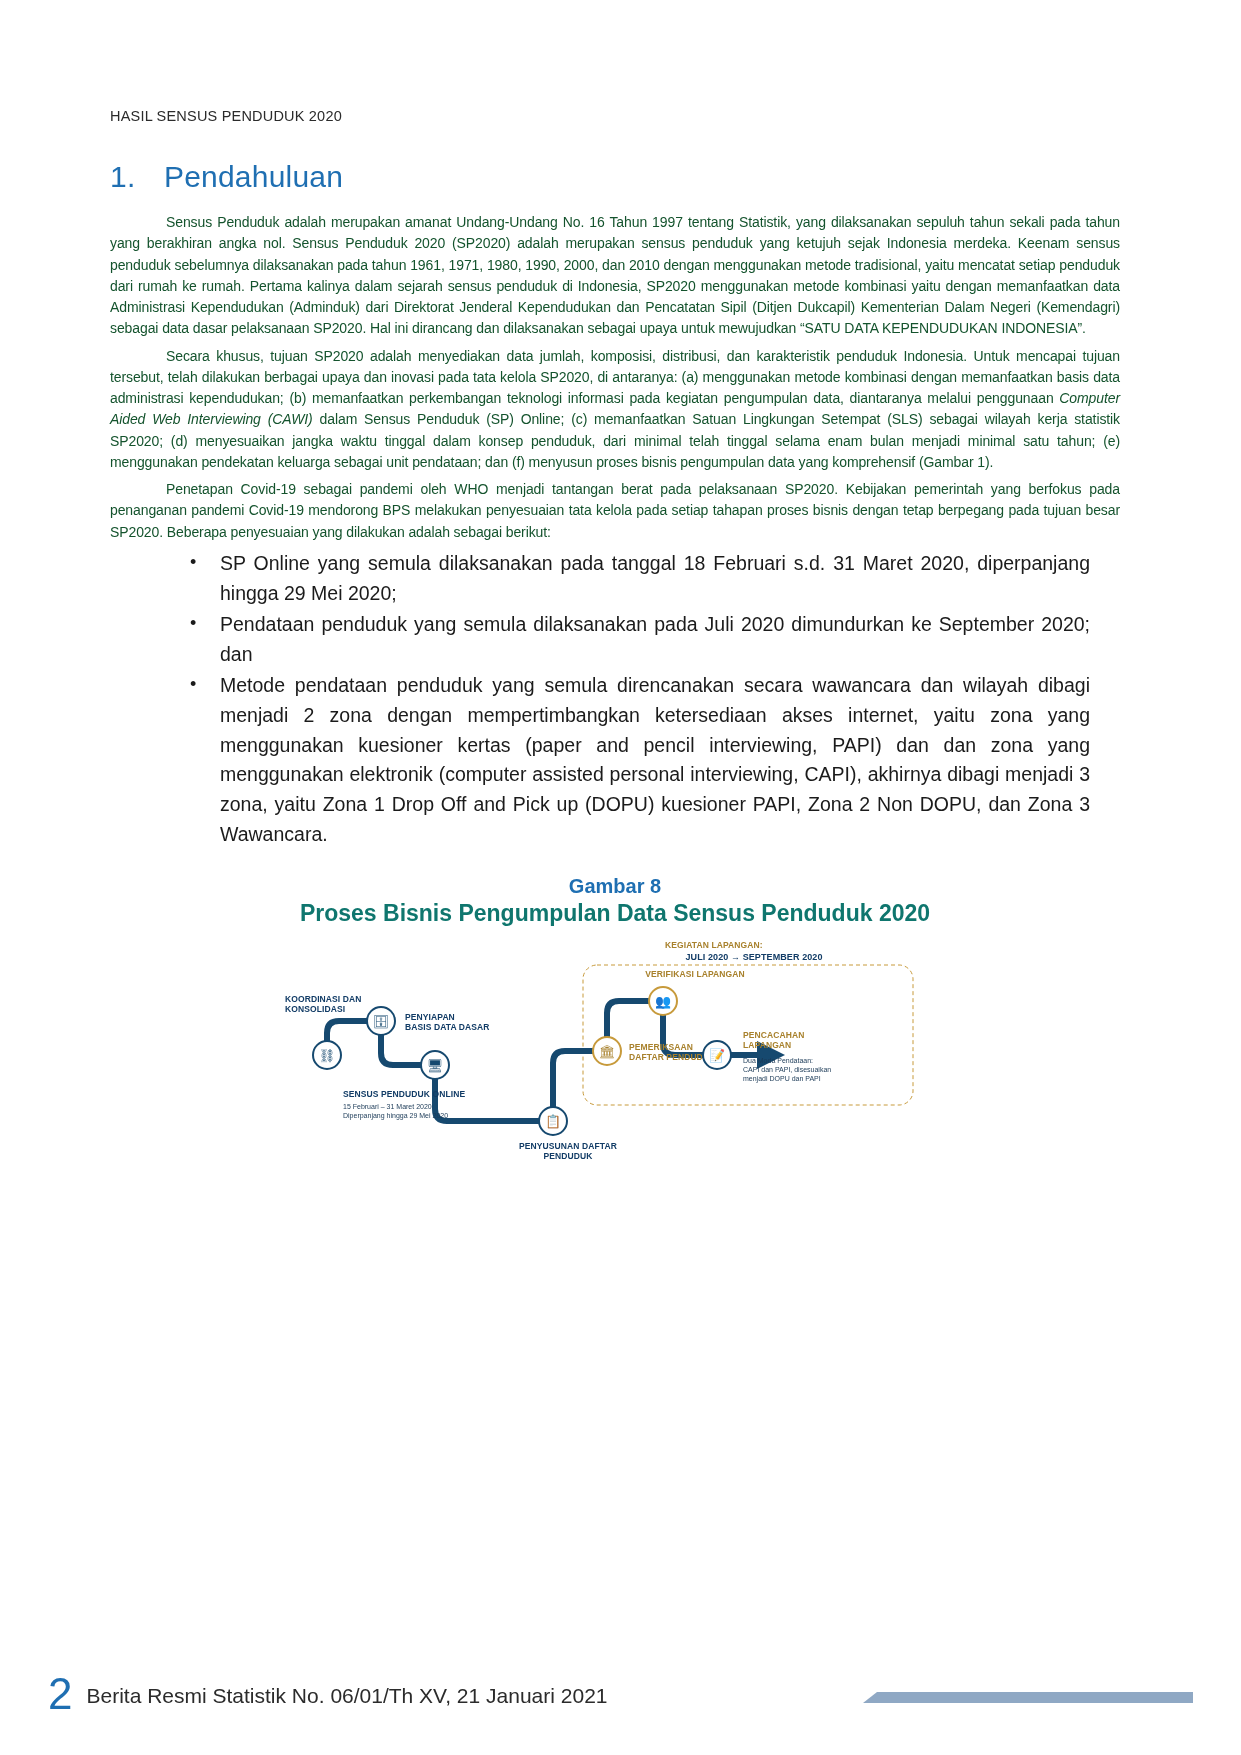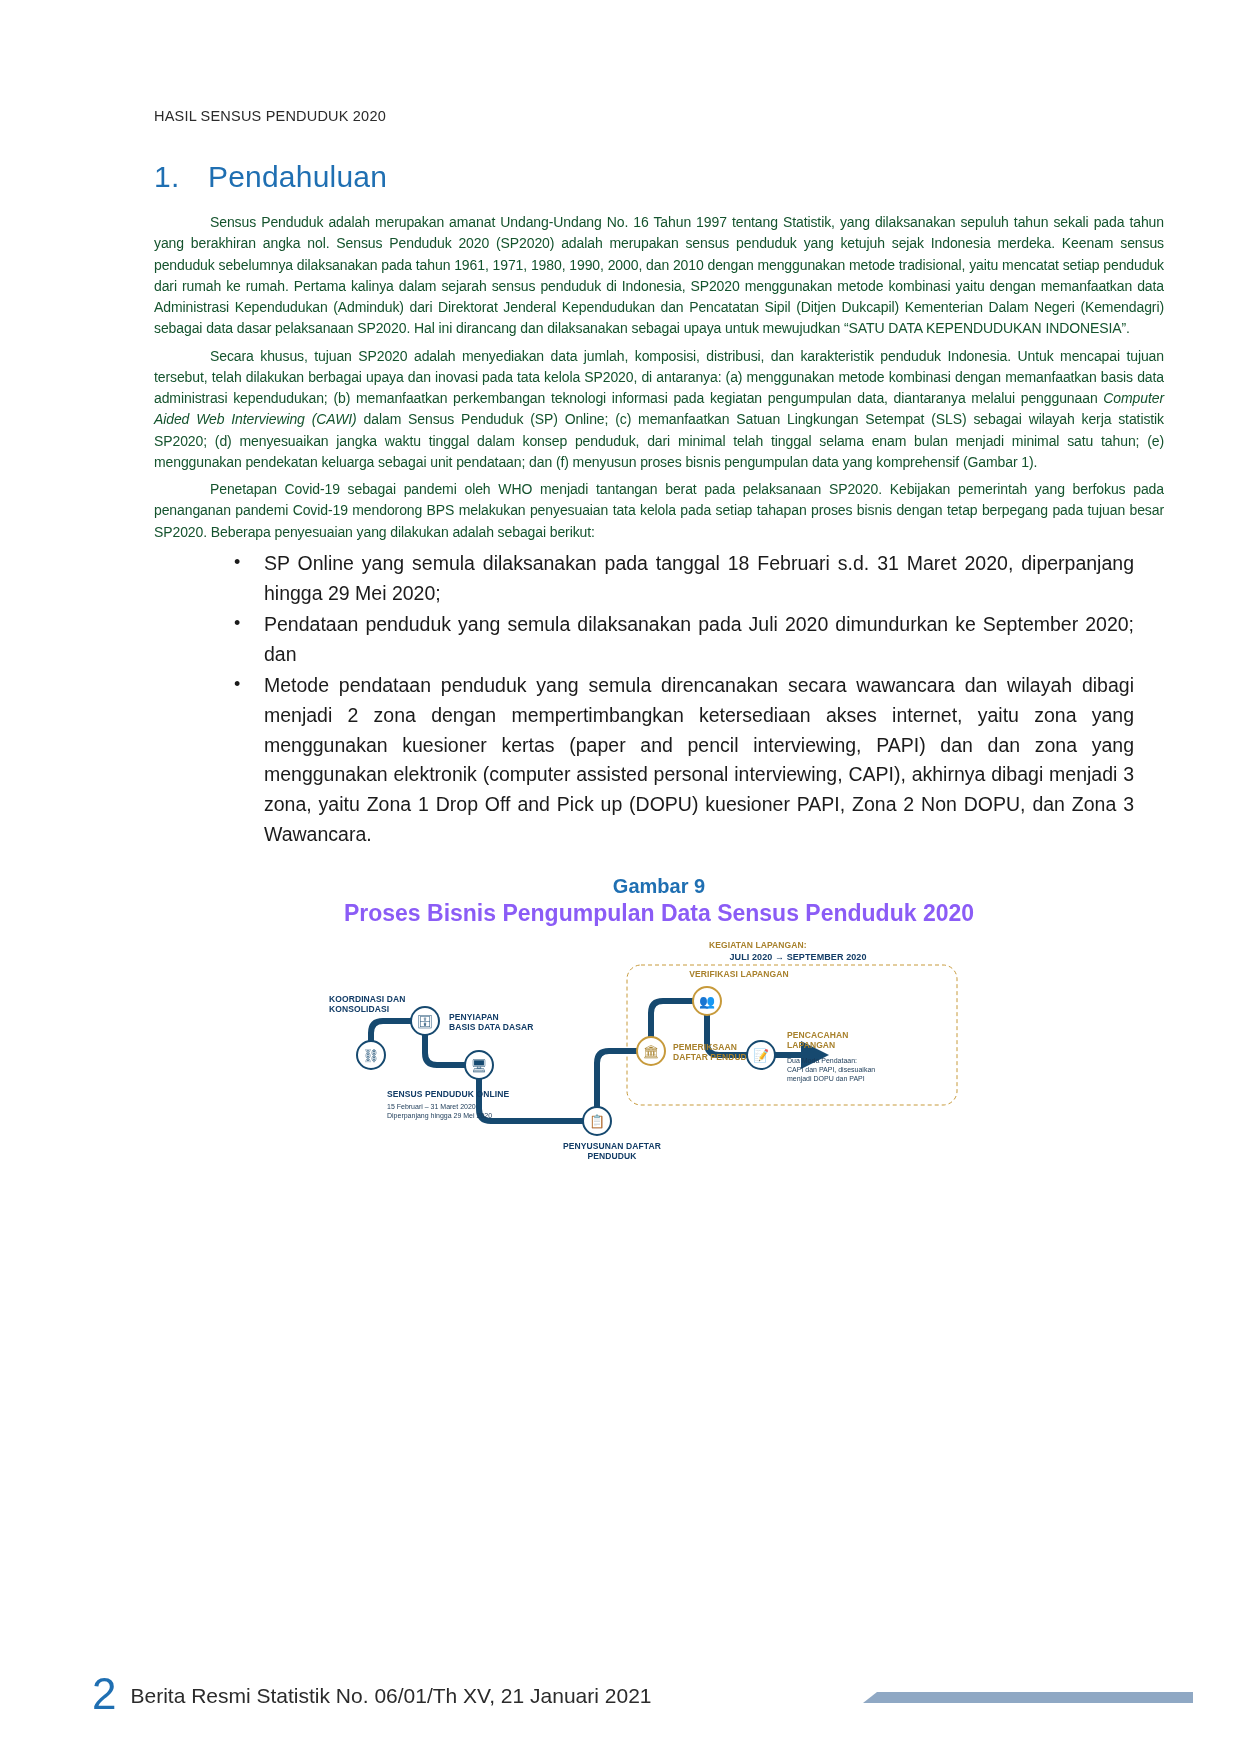--- a/index.html
+++ b/index.html
@@ -13,21 +13,20 @@
     position: relative;
     font-family: "Liberation Sans", sans-serif;
     color: #1a1a1a;
     overflow: hidden;
   }
 
   .page {
     position: absolute;
     inset: 0;
     padding: 0;
-    margin-left: 44px;
   }
 
   .running-head {
     position: absolute;
     top: 108px;
     left: 110px;
     font-size: 14.5px;
     letter-spacing: 0.2px;
     color: #2b2b2b;
     font-family: "Liberation Sans", sans-serif;
@@ -99,21 +98,21 @@
     text-align: center;
   }
   .fig-label {
     font-size: 20px;
     color: #1f6fb2;
     font-weight: 700;
     margin-bottom: 2px;
   }
   .fig-title {
     font-size: 23px;
-    color: #8b5cf6;
+    color: #0f766e;
     font-weight: 700;
     margin-bottom: 10px;
   }
 
   
   .diagram {
     position: relative;
     width: 700px;
     height: 250px;
     margin: 6px auto 0 auto;
@@ -214,21 +213,21 @@
 
     <p class="body">Penetapan Covid-19 sebagai pandemi oleh WHO menjadi tantangan berat pada pelaksanaan SP2020. Kebijakan pemerintah yang berfokus pada penanganan pandemi Covid-19 mendorong BPS melakukan penyesuaian tata kelola pada setiap tahapan proses bisnis dengan tetap berpegang pada tujuan besar SP2020. Beberapa penyesuaian yang dilakukan adalah sebagai berikut:</p>
 
     <ul class="bullets">
       <li>SP Online yang semula dilaksanakan pada tanggal 18 Februari s.d. 31 Maret 2020, diperpanjang hingga 29 Mei 2020;</li>
       <li>Pendataan penduduk yang semula dilaksanakan pada Juli 2020 dimundurkan ke September 2020; dan</li>
       <li>Metode pendataan penduduk yang semula direncanakan secara wawancara dan wilayah dibagi menjadi 2 zona dengan mempertimbangkan ketersediaan akses internet, yaitu zona yang menggunakan kuesioner kertas (paper and pencil interviewing, PAPI) dan dan zona yang menggunakan elektronik (computer assisted personal interviewing, CAPI), akhirnya dibagi menjadi 3 zona, yaitu Zona 1 Drop Off and Pick up (DOPU) kuesioner PAPI, Zona 2 Non DOPU, dan Zona 3 Wawancara.</li>
     </ul>
 
     <div class="figure-block">
-      <div class="fig-label">Gambar 9</div>
+      <div class="fig-label">Gambar 8</div>
       <div class="fig-title">Proses Bisnis Pengumpulan Data Sensus Penduduk 2020</div>
 
       <div class="diagram">
         <svg viewBox="0 0 700 250" width="700" height="250">
 
           <rect x="318" y="28" width="330" height="140" rx="14" ry="14" fill="none" stroke="#c79a3b" stroke-width="1" stroke-dasharray="4 3"></rect>
 
           <path d="M 62 118 L 62 96 Q 62 84 74 84 L 104 84 Q 116 84 116 96 L 116 116
                    Q 116 128 128 128 L 158 128 Q 170 128 170 140 L 170 172
                    Q 170 184 182 184 L 276 184 Q 288 184 288 172 L 288 126

